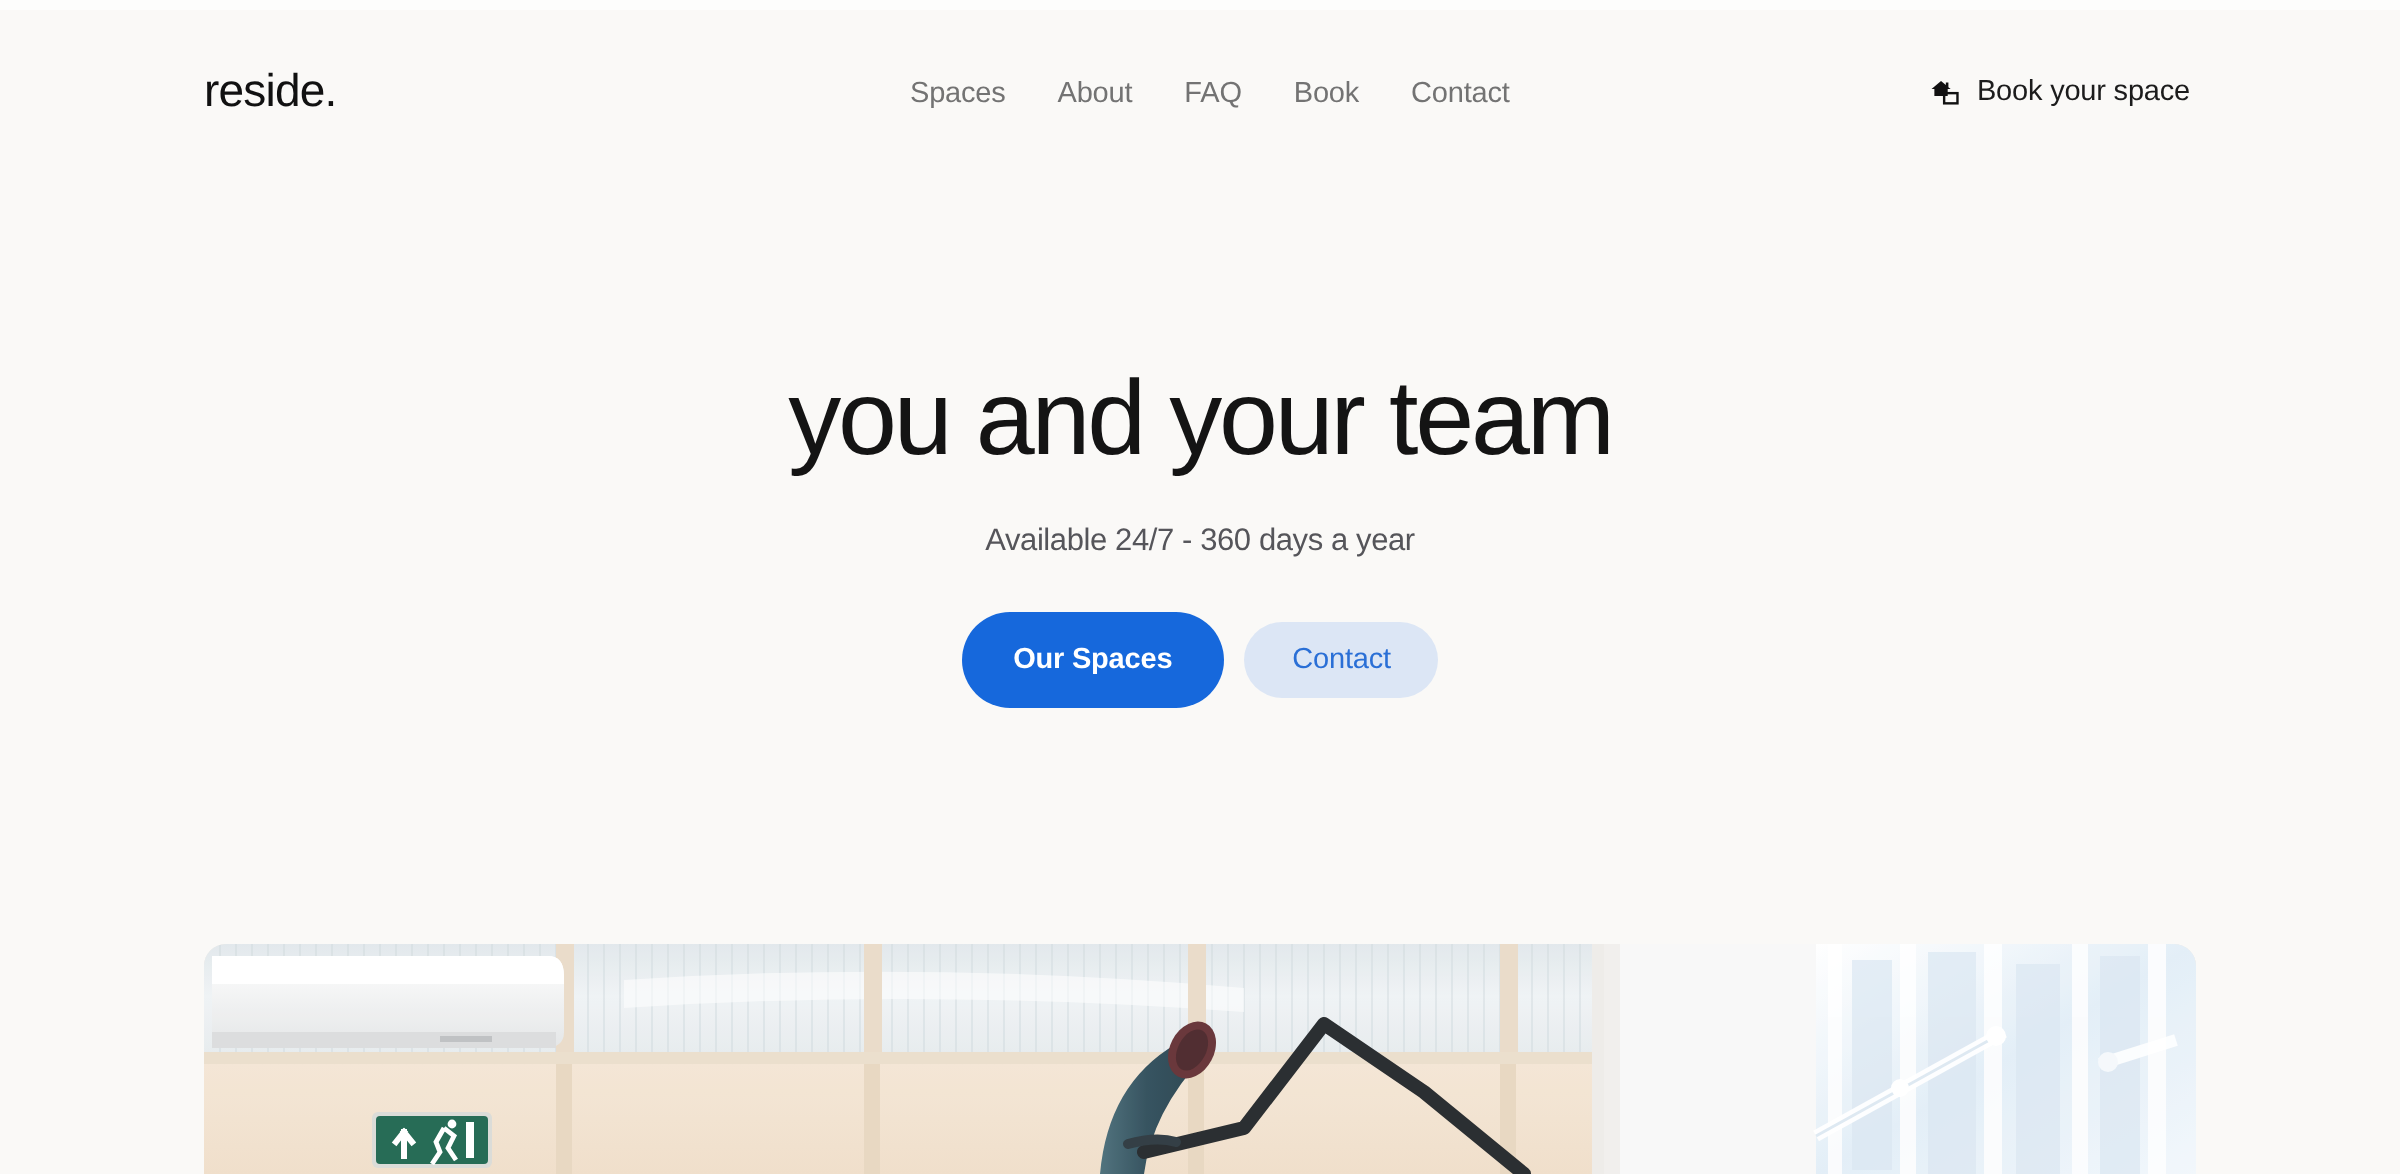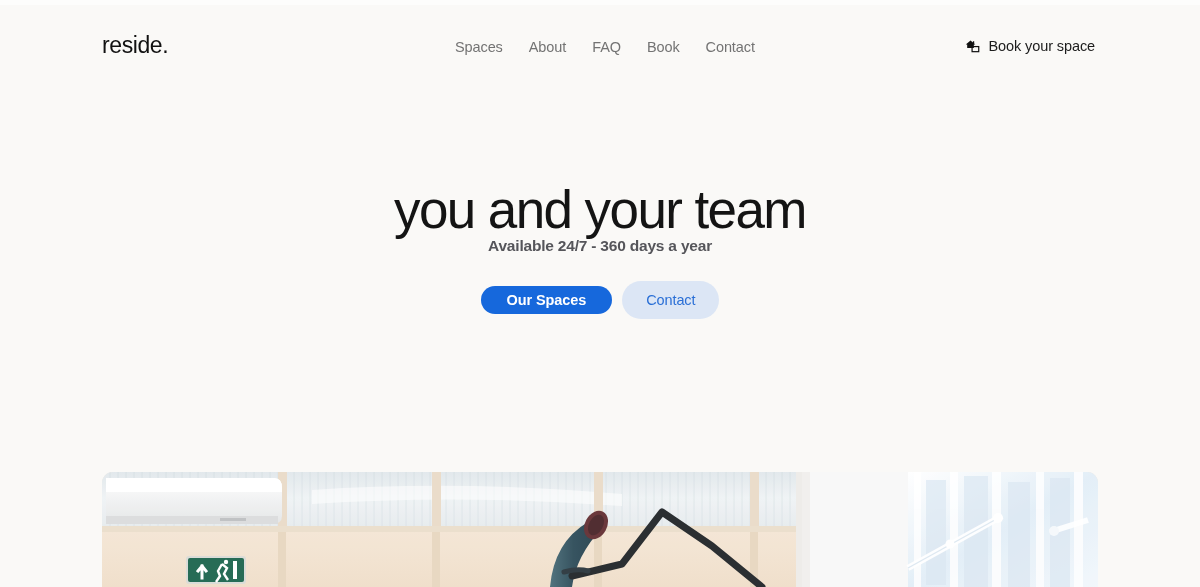--- a/index.html
+++ b/index.html
@@ -96,24 +96,24 @@
   }
   .headline {
     font-size: 53px;
     line-height: 54px;
     color: #141414;
     font-weight: 400;
     letter-spacing: -1.6px;
   }
   .headline .l2 { display: block; margin-top: 43px; }
   .subhead {
+    margin-top: 25px;
     font-size: 15.5px;
     color: #55555a;
     letter-spacing: -0.2px;
-    font-weight: bold;
   }
   .cta-row {
     margin-top: 26px;
     display: flex;
     justify-content: center;
     align-items: center;
     gap: 10px;
   }
   .btn {
     border: none;
@@ -124,21 +124,21 @@
     align-items: center;
     justify-content: center;
     white-space: nowrap;
   }
   .btn-primary {
     background: #1668dc;
     color: #ffffff;
     font-size: 14.5px;
     font-weight: 700;
     letter-spacing: -0.1px;
-    height: 28px;
+    height: 48px;
     padding: 0 26px;
   }
   .btn-secondary {
     background: #dce6f5;
     color: #2a6fd6;
     font-size: 14.5px;
     font-weight: 400;
     letter-spacing: -0.1px;
     height: 38px;
     padding: 0 24px;

